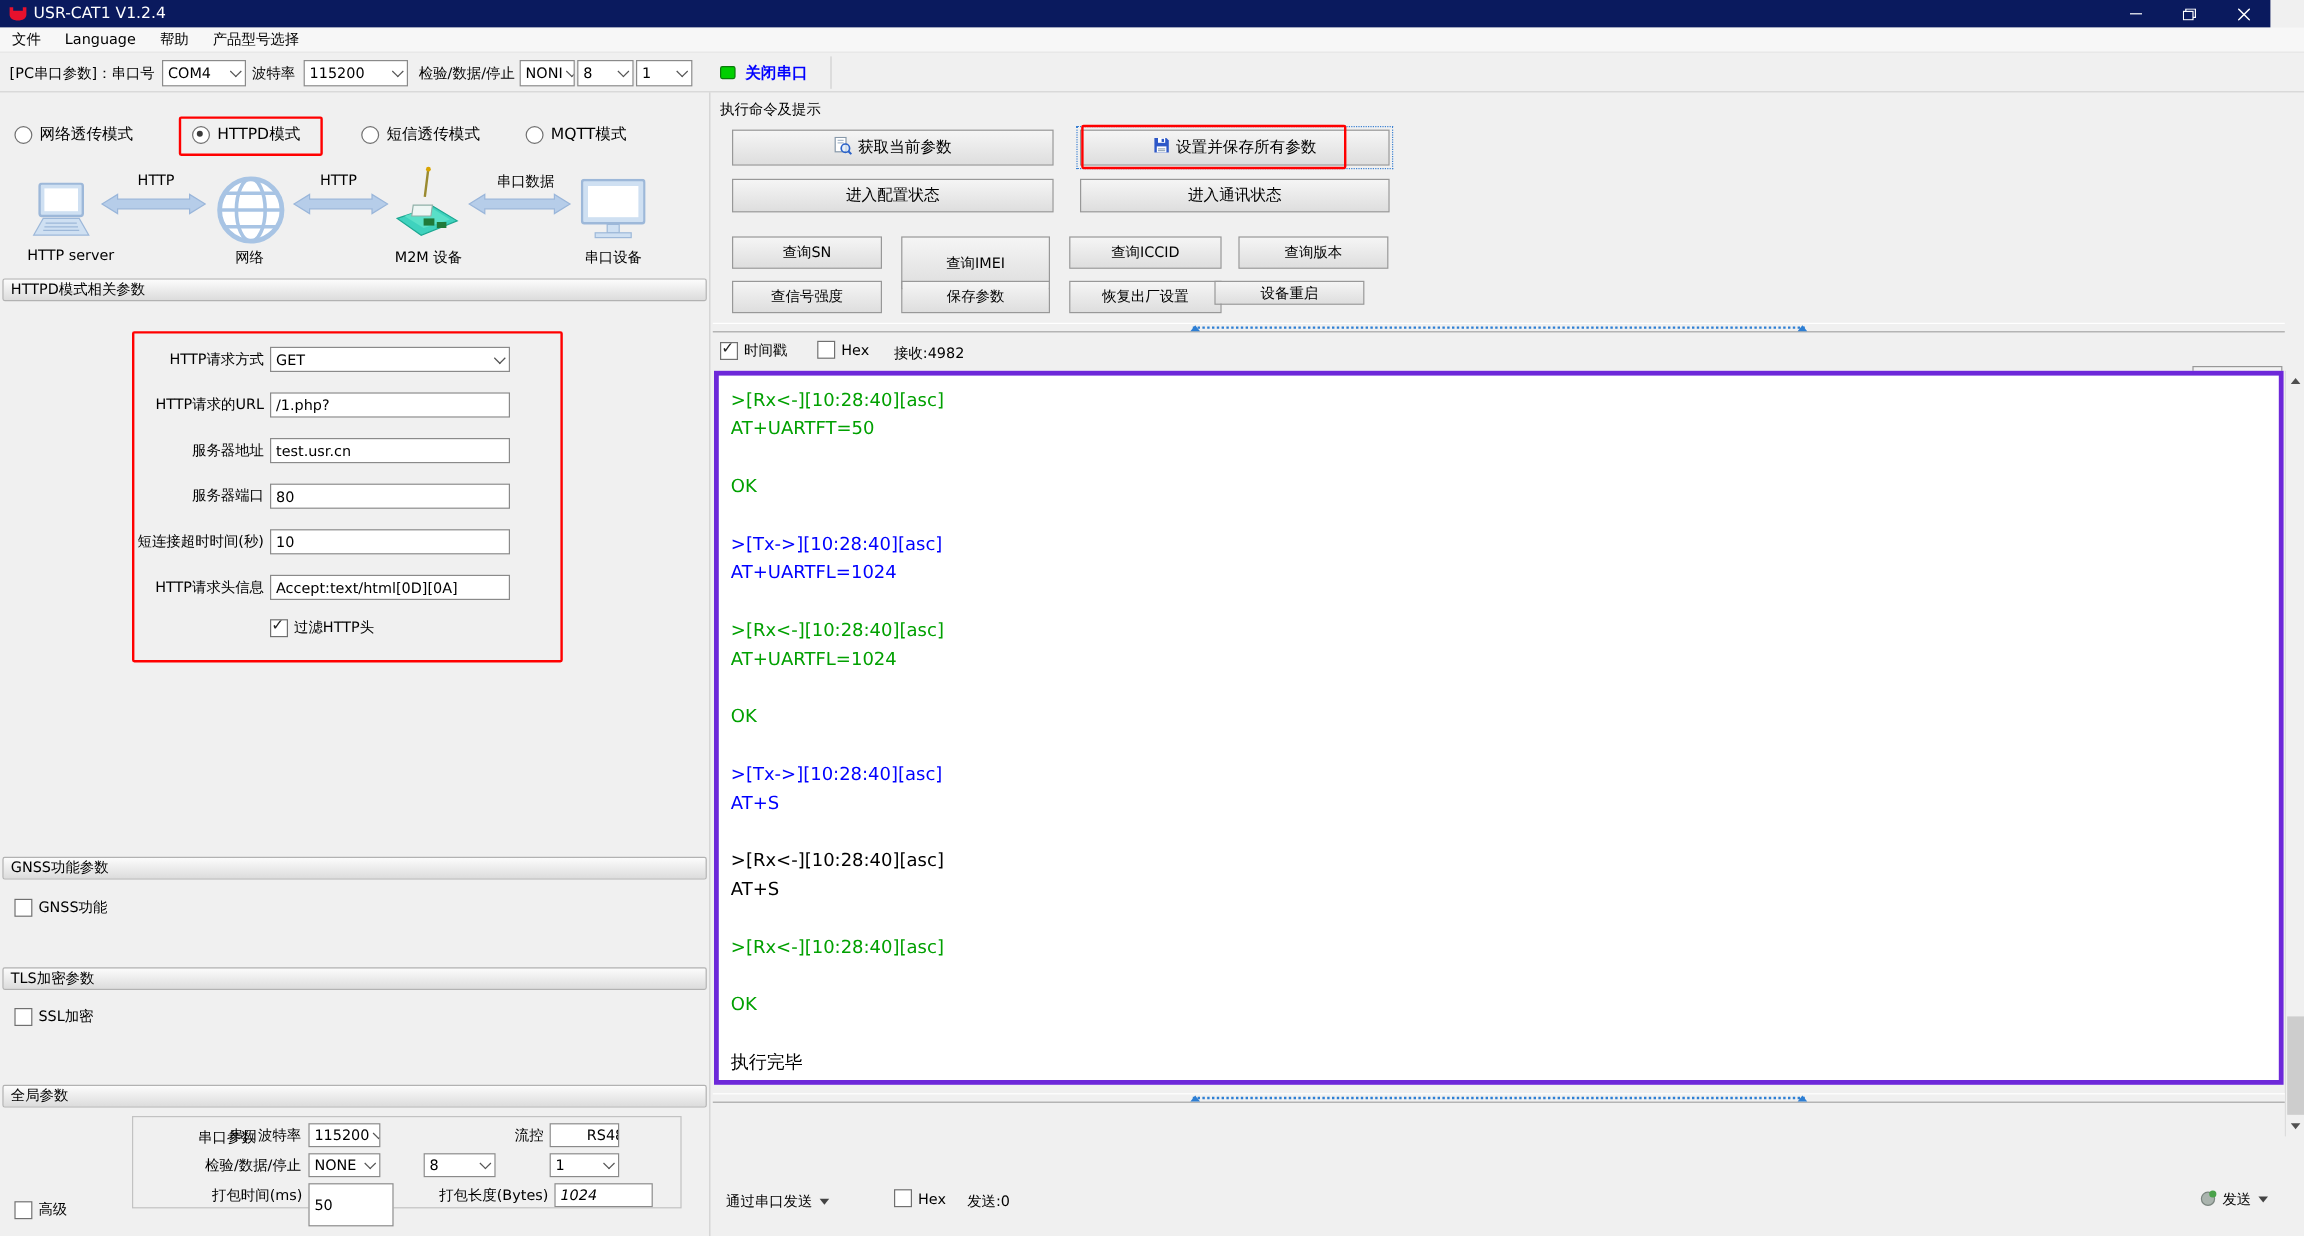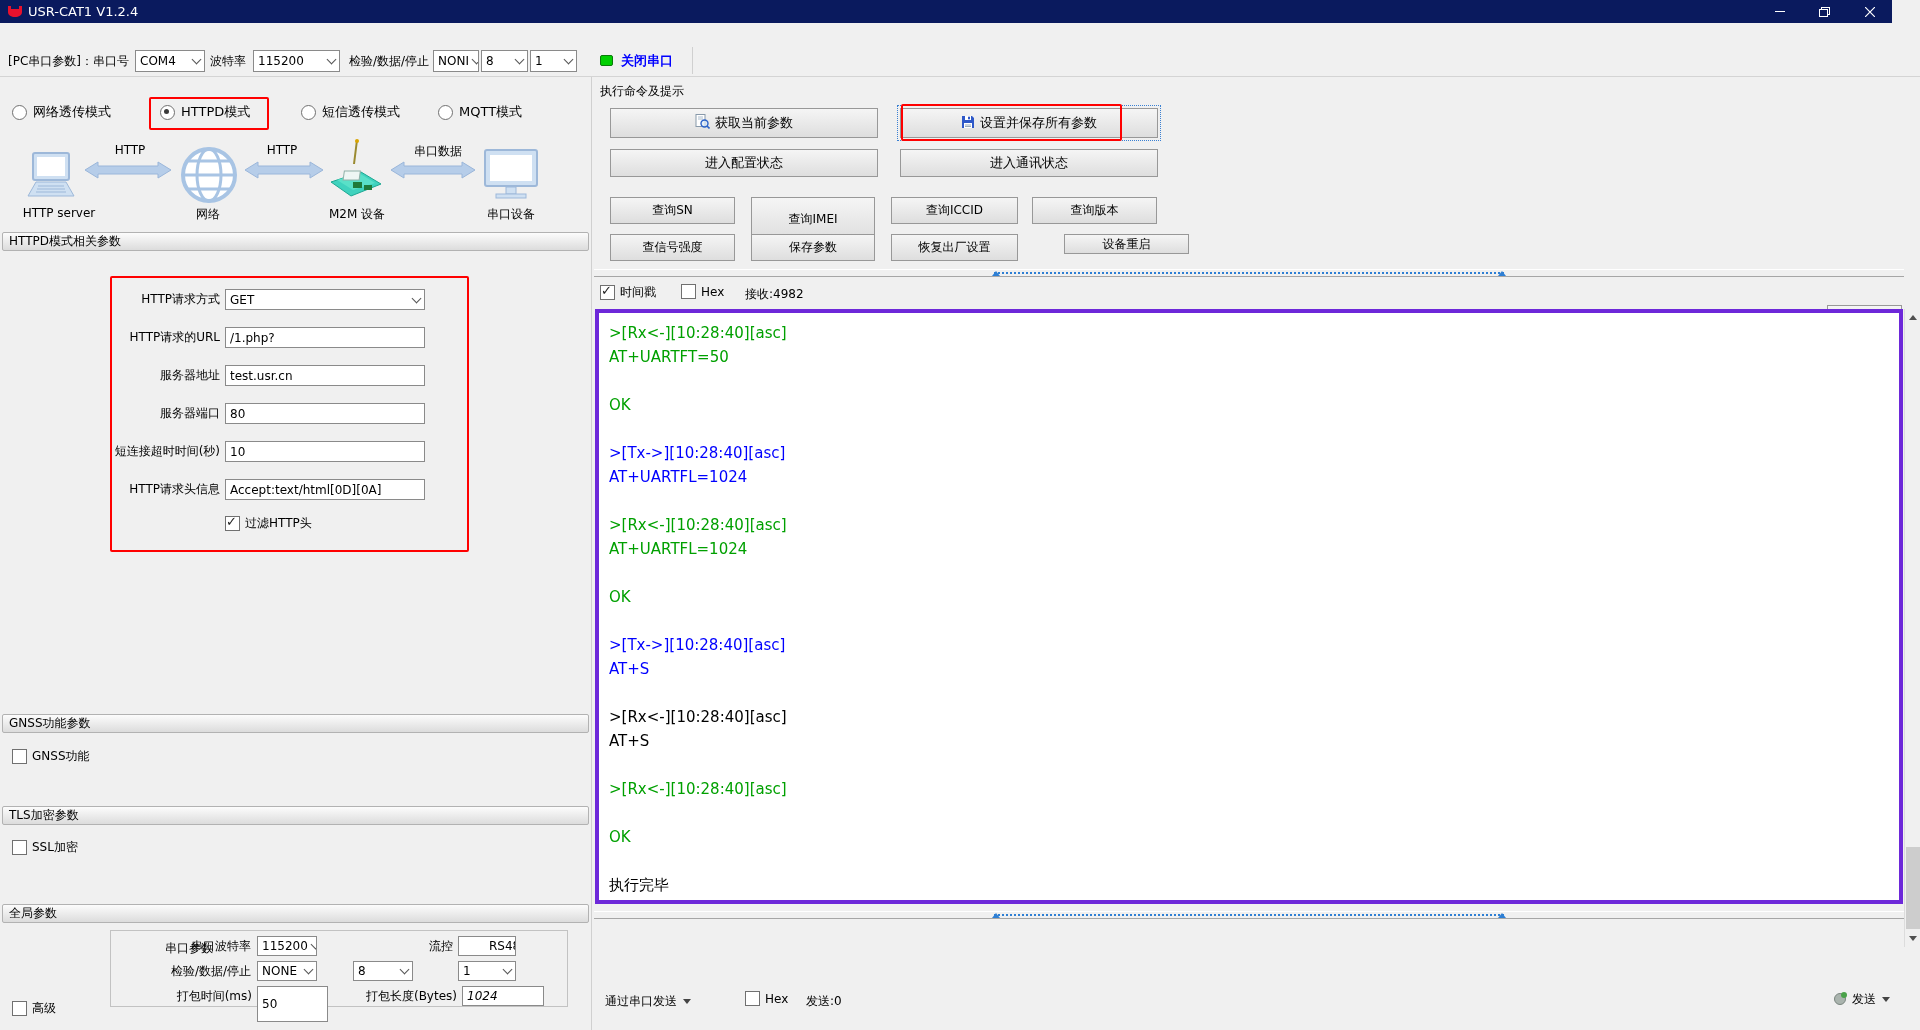--- a/index.html
+++ b/index.html
@@ -82,20 +82,26 @@
           </svg>
       </div>
       <div class="win-btn">
         <svg width="10" height="10" viewBox="0 0 10 10">
             <path d="M0 0 L10 10 M10 0 L0 10" stroke="#fff" stroke-width="1.2"></path>
           </svg>
       </div>
     </div>
   </div>
 
+  <div class="abs menubar" style="left:0;top:23px;width:1920px;height:21px;">
+    <div class="menu-item">文件</div>
+    <div class="menu-item">Language</div>
+    <div class="menu-item">帮助</div>
+    <div class="menu-item">产品型号选择</div>
+  </div>
 
   <div class="abs toolbar" style="left:0;top:44px;width:1920px;height:33px;">
     <span class="abs" style="left:8px;top:9px;">[PC串口参数]：串口号</span>
     <div class="abs sel" style="left:135px;top:6px;width:70px;">
       <span>COM4</span>
         <span class="chev">
           <i></i>
         </span>
     </div>
     <span class="abs" style="left:210px;top:9px;">波特率</span>
@@ -350,21 +356,21 @@
 
   <div class="abs btn btn-sm" style="left:610px;top:234px;width:125px;height:27px;">
       <span>查信号强度</span>
     </div>
   <div class="abs btn btn-sm" style="left:751px;top:234px;width:124px;height:27px;">
       <span>保存参数</span>
     </div>
   <div class="abs btn btn-sm" style="left:891px;top:234px;width:127px;height:27px;">
       <span>恢复出厂设置</span>
     </div>
-  <div class="abs btn btn-sm" style="left:1064px;top:234px;width:125px;height:20px;">
+  <div class="abs btn btn-sm" style="left:1012px;top:234px;width:125px;height:20px;">
       <span>设备重启</span>
     </div>
 
   <div class="abs splitter" style="left:594px;top:269px;width:1310px;height:8px;">
     <span class="tri" style="left:398px;"></span>
     <span class="dots"></span>
     <span class="tri" style="right:398px;"></span>
   </div>
 
   <div class="abs cb-row" style="left:600px;top:284px;">

